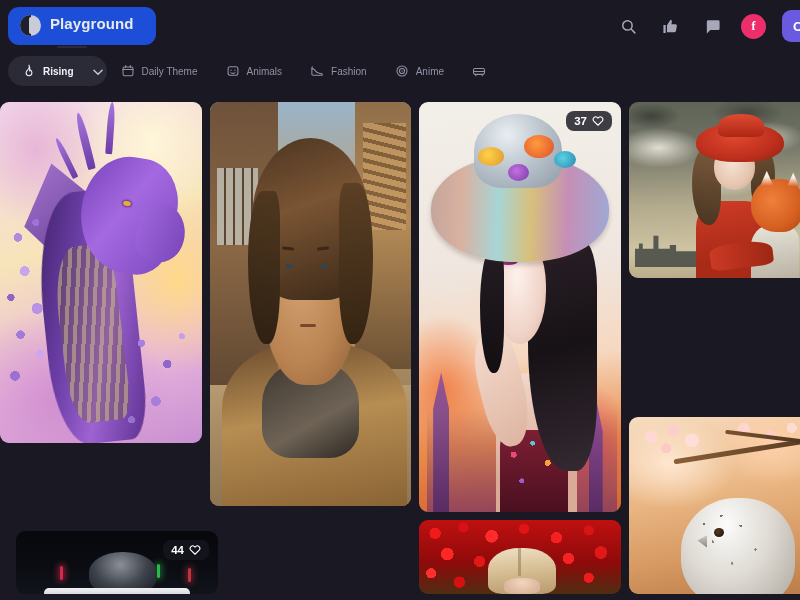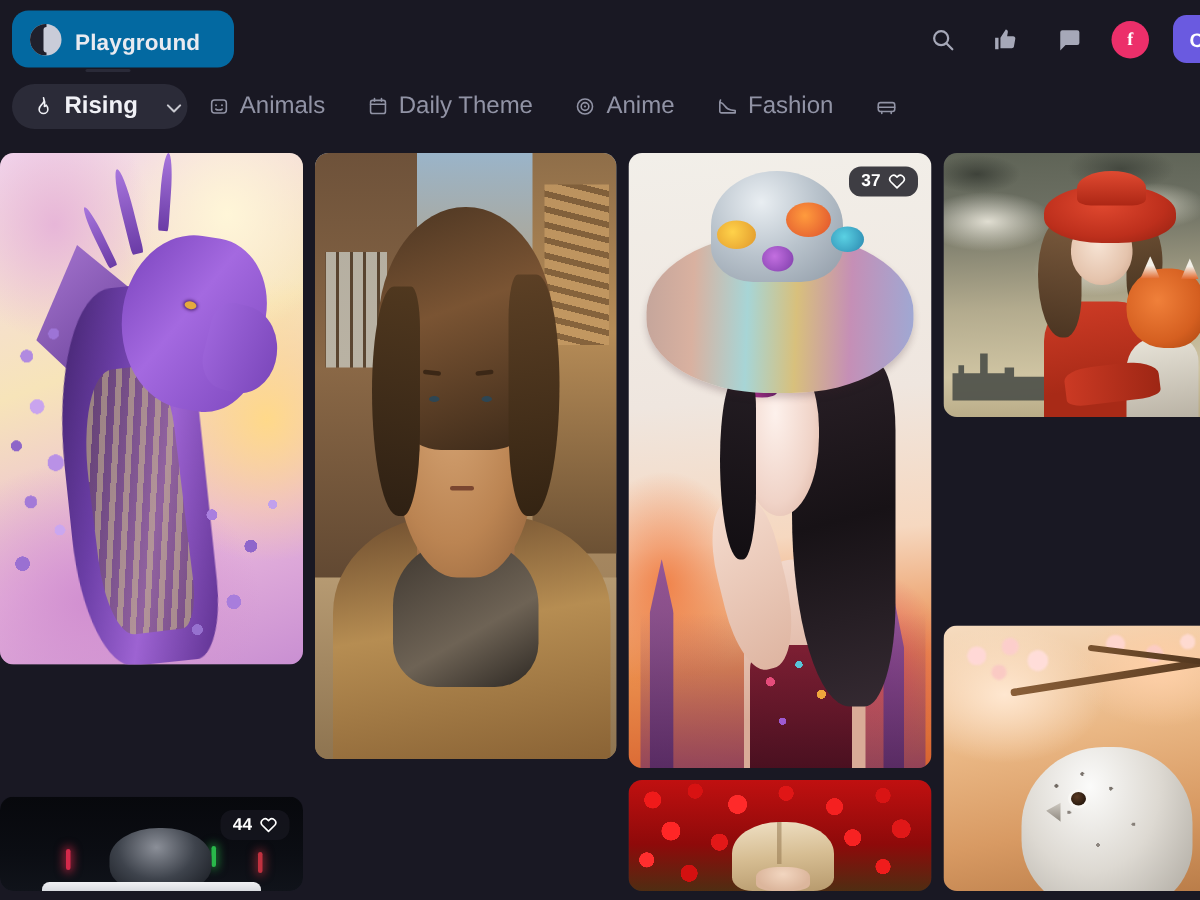--- a/index.html
+++ b/index.html
@@ -14,22 +14,22 @@
   
   .topbar {
     position: relative;
     height: 52px;
     display: flex;
     align-items: center;
     padding: 0 0 0 8px;
     background: #191823;
   }
   .logo-pill {
-    display: flex; align-items: flex-end; gap: 9px;
-    background: #0369a1;
+    display: flex; align-items: flex-start; gap: 9px;
+    background: #1d4ed8;
     border-radius: 11px;
     padding: 8px 22px 8px 12px;
     height: 38px;
   }
   .logo-mark {
     width: 21px; height: 21px; border-radius: 50%;
     background: #c9ccd8;
     position: relative;
     flex: 0 0 auto;
     overflow: hidden;
@@ -87,21 +87,21 @@
   
   .catbar {
     height: 38px;
     display: flex; align-items: center;
     gap: 0;
     padding-left: 8px;
     background: #191823;
   }
   .cat {
     display: flex; align-items: center; gap: 7px;
-    color: #9193a5; font-size: 16px;
+    color: #9193a5; font-size: 10px;
     padding: 7px 14px; height: 30px;
     border-radius: 15px;
     white-space: nowrap;
   }
   .cat.active {
     background: #2b2b38;
     color: #f0f1f6;
     font-weight: bold;
     padding-right: 9px;
   }
@@ -639,57 +639,57 @@
       <span>Rising</span>
       <span style="display: flex; width: 12px; height: 12px; margin-left: 5px;">
         <svg class="ico chev" viewBox="0 0 24 24" fill="none" stroke="currentColor" stroke-width="2.4" stroke-linecap="round" stroke-linejoin="round">
           <polyline points="5,9 12,16 19,9"></polyline>
         </svg>
       </span>
     </div>
     <div class="cat">
       <span style="display: flex; width: 14px; height: 14px;">
         <svg class="ico" viewBox="0 0 24 24" fill="none" stroke="currentColor" stroke-width="1.8" stroke-linecap="round" stroke-linejoin="round">
+          <rect x="3.5" y="5" width="17" height="15" rx="2.4"></rect>
+          <line x1="8" y1="2.8" x2="8" y2="6"></line>
+          <line x1="16" y1="2.8" x2="16" y2="6"></line>
+          <line x1="3.5" y1="9.5" x2="20.5" y2="9.5"></line>
+        </svg>
+      </span>
+      <span>Daily Theme</span>
+    </div>
+    <div class="cat">
+      <span style="display: flex; width: 14px; height: 14px;">
+        <svg class="ico" viewBox="0 0 24 24" fill="none" stroke="currentColor" stroke-width="1.8" stroke-linecap="round" stroke-linejoin="round">
           <rect x="3.6" y="4.6" width="16.8" height="14.8" rx="3.4"></rect>
           <circle cx="8.6" cy="10.5" r="1.1" fill="currentColor" stroke="none"></circle>
           <circle cx="15.4" cy="10.5" r="1.1" fill="currentColor" stroke="none"></circle>
           <path d="M8.4 15c1.2 1.4 5.9 1.4 7.2 0"></path>
         </svg>
       </span>
       <span>Animals</span>
     </div>
     <div class="cat">
       <span style="display: flex; width: 14px; height: 14px;">
         <svg class="ico" viewBox="0 0 24 24" fill="none" stroke="currentColor" stroke-width="1.8" stroke-linecap="round" stroke-linejoin="round">
-          <rect x="3.5" y="5" width="17" height="15" rx="2.4"></rect>
-          <line x1="8" y1="2.8" x2="8" y2="6"></line>
-          <line x1="16" y1="2.8" x2="16" y2="6"></line>
-          <line x1="3.5" y1="9.5" x2="20.5" y2="9.5"></line>
+          <path d="M3.2 7.2c2.6.4 4.4 2.2 5.8 4.2 1.7 2.4 4 4.1 7.2 4.6l4.6.7v2.6H5.2c-1.1 0-2-.9-2-2z"></path>
+          <path d="M3.2 7.2 4 4.6"></path>
         </svg>
       </span>
-      <span>Daily Theme</span>
+      <span>Fashion</span>
     </div>
     <div class="cat">
       <span style="display: flex; width: 14px; height: 14px;">
         <svg class="ico" viewBox="0 0 24 24" fill="none" stroke="currentColor" stroke-width="1.8" stroke-linecap="round" stroke-linejoin="round">
           <circle cx="12" cy="12" r="8.6"></circle>
           <circle cx="12" cy="12" r="4.4"></circle>
           <circle cx="12" cy="12" r="1.2" fill="currentColor" stroke="none"></circle>
         </svg>
       </span>
       <span>Anime</span>
-    </div>
-    <div class="cat">
-      <span style="display: flex; width: 14px; height: 14px;">
-        <svg class="ico" viewBox="0 0 24 24" fill="none" stroke="currentColor" stroke-width="1.8" stroke-linecap="round" stroke-linejoin="round">
-          <path d="M3.2 7.2c2.6.4 4.4 2.2 5.8 4.2 1.7 2.4 4 4.1 7.2 4.6l4.6.7v2.6H5.2c-1.1 0-2-.9-2-2z"></path>
-          <path d="M3.2 7.2 4 4.6"></path>
-        </svg>
-      </span>
-      <span>Fashion</span>
     </div>
     <div class="cat">
       <span style="display: flex; width: 14px; height: 14px;">
         <svg class="ico" viewBox="0 0 24 24" fill="none" stroke="currentColor" stroke-width="1.8" stroke-linecap="round" stroke-linejoin="round">
           <rect x="2.6" y="7.6" width="18.8" height="10.2" rx="2.6"></rect>
           <line x1="2.6" y1="12.8" x2="21.4" y2="12.8"></line>
           <line x1="6.6" y1="17.8" x2="6.6" y2="20"></line>
           <line x1="17.4" y1="17.8" x2="17.4" y2="20"></line>
         </svg>
       </span>
@@ -782,21 +782,21 @@
       <div class="art art-owl">
         <div class="o-blossoms"></div>
         <div class="o-branch"></div>
         <div class="o-branch2"></div>
         <div class="o-body"></div>
         <div class="o-specks"></div>
         <div class="o-eye"></div>
         <div class="o-beak"></div>
       </div>
     </div>
-    <div class="card" style="left: 0px; top: 441px; width: 202px; height: 63px; padding-left: 36px;">
+    <div class="card" style="left: 16px; top: 441px; width: 202px; height: 63px; padding-left: 36px;">
       <div class="art art-dark">
         <div class="dk-light1"></div>
         <div class="dk-light2"></div>
         <div class="dk-light3"></div>
         <div class="dk-head"></div>
         <div class="dk-bottom"></div>
       </div>
       <div class="badge">
         <span>44</span>
         <span style="display: flex;">

